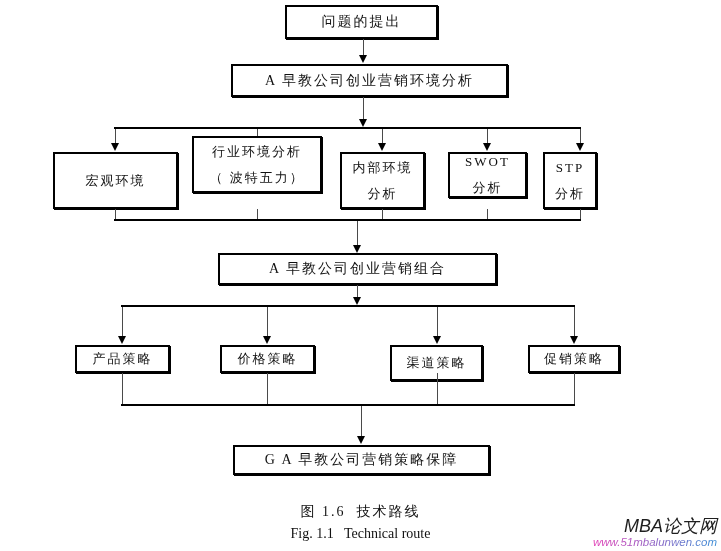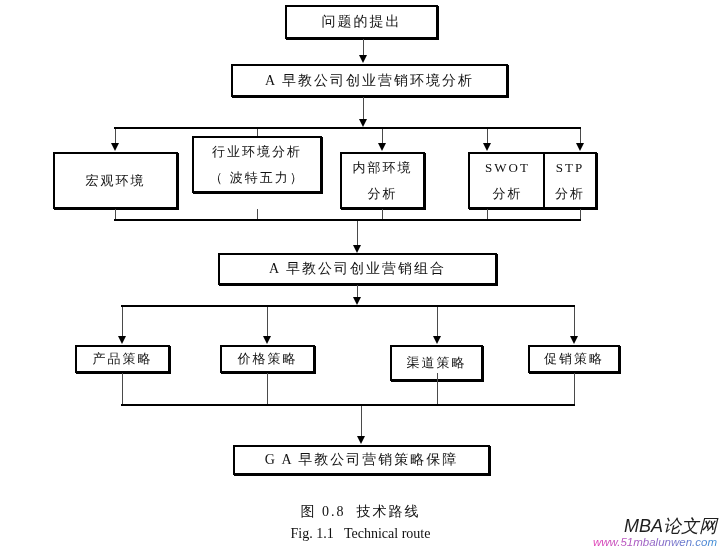--- a/index.html
+++ b/index.html
@@ -101,21 +101,21 @@
     <span>宏观环境</span>
   </div>
   <div class="box small" style="left:192px;top:136px;width:130px;height:57px">
     <span>行业环境分析</span>
     <span>（ 波特五力）</span>
   </div>
   <div class="box small" style="left:340px;top:152px;width:85px;height:57px">
     <span>内部环境</span>
     <span>分析</span>
   </div>
-  <div class="box small" style="left:468px;top:152px;width:79px;height:57px">
+  <div class="box small" style="left:448px;top:152px;width:79px;height:46px">
     <span>SWOT</span>
     <span>分析</span>
   </div>
   <div class="box small" style="left:543px;top:152px;width:54px;height:57px">
     <span>STP</span>
     <span>分析</span>
   </div>
 
   <div class="vline" style="left:115px;top:209px;height:11px"></div>
   <div class="vline" style="left:257px;top:209px;height:11px"></div>
@@ -163,21 +163,21 @@
   <div class="vline" style="left:574px;top:373px;height:31px"></div>
   <div class="hline" style="left:121px;top:404px;width:454px"></div>
 
   <div class="vline" style="left:361px;top:406px;height:30px"></div>
   <div class="arr" style="left:357px;top:436px"></div>
 
   <div class="box" style="left:233px;top:445px;width:257px;height:30px">
     <span>G A 早教公司营销策略保障</span>
   </div>
 
-  <div class="caption zh" style="top:503px">图 0.8  技术路线</div>
+  <div class="caption zh" style="top:503px">图 1.6  技术路线</div>
   <div class="caption en" style="top:526px">Fig. 1.1   Technical route</div>
 
   <div class="watermark">
     <span class="wm-name">MBA论文网</span>
     <span class="wm-url">www.51mbalunwen.com</span>
   </div>
 
 </div>
 
 </body></html>

